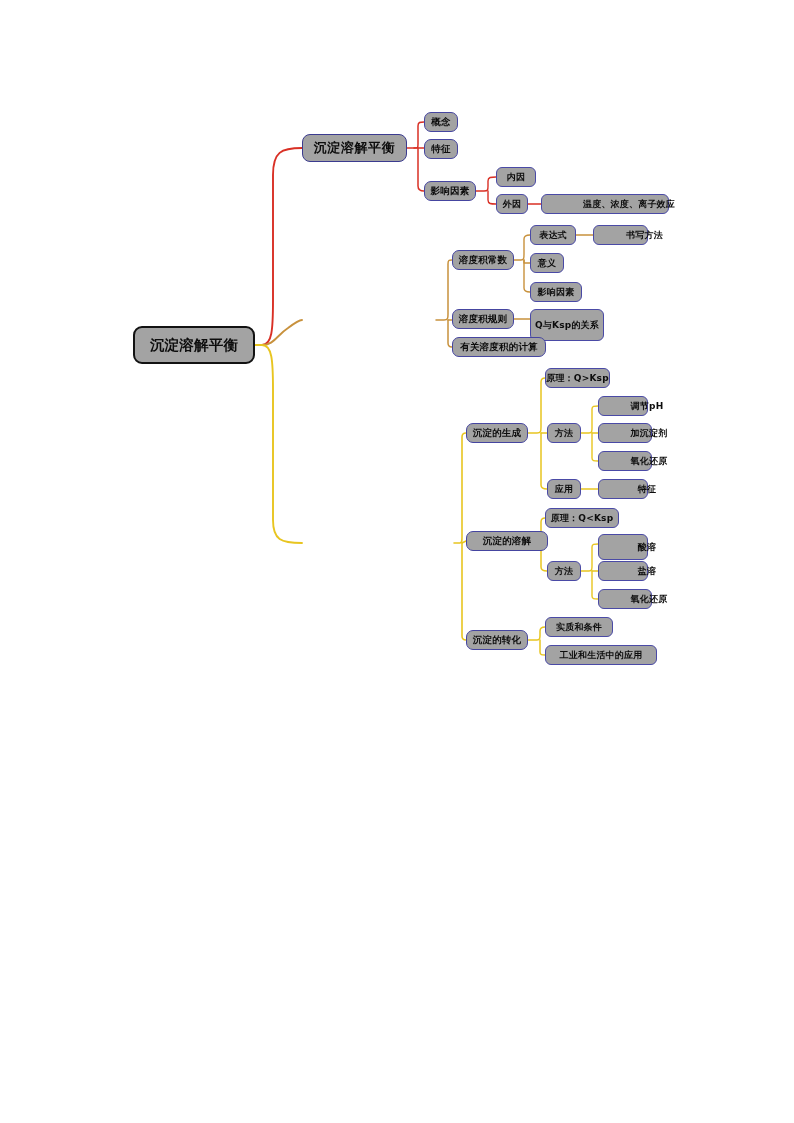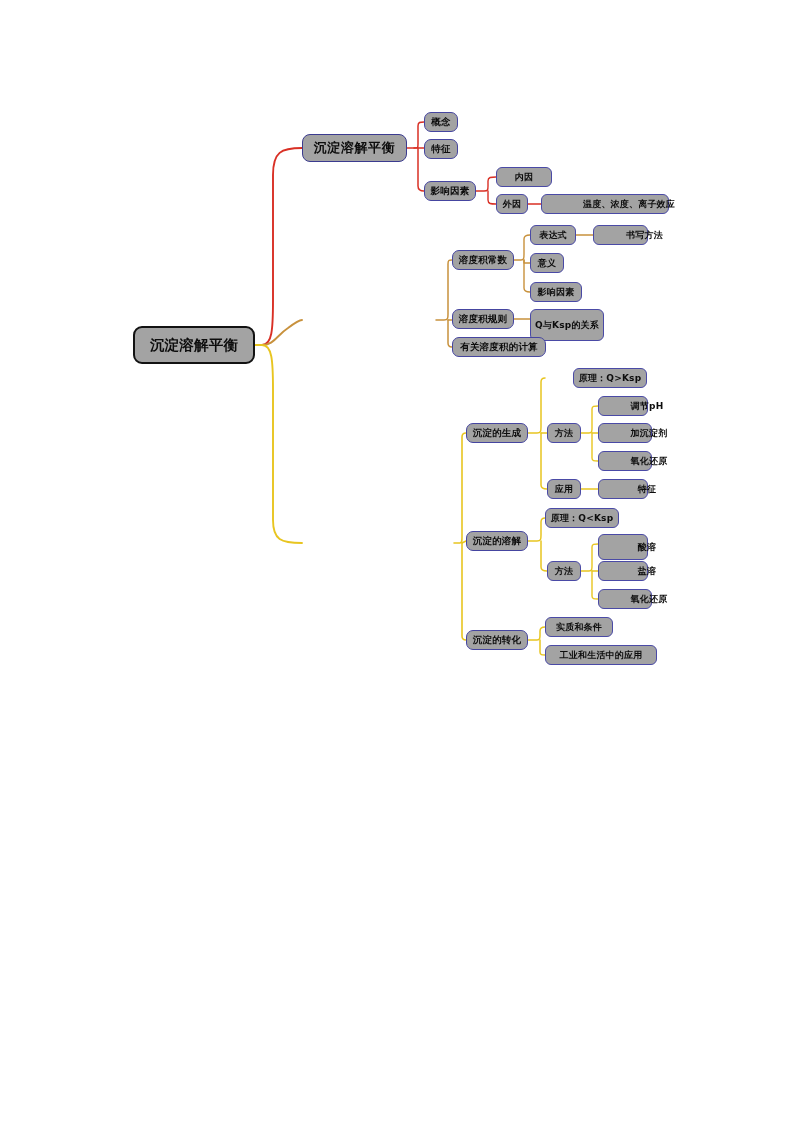--- a/index.html
+++ b/index.html
@@ -134,21 +134,21 @@
   </div>
   <div class="node lvl2" style="left:424px; top:112px; width:34px; height:20px;">
     <span>概念</span>
   </div>
   <div class="node lvl2" style="left:424px; top:139px; width:34px; height:20px;">
     <span>特征</span>
   </div>
   <div class="node lvl2" style="left:424px; top:181px; width:52px; height:20px;">
     <span>影响因素</span>
   </div>
-  <div class="node lvl3" style="left:496px; top:167px; width:56px; height:20px;font-family:Liberation Serif, serif;">
+  <div class="node lvl3" style="left:496px; top:167px; width:40px; height:20px;font-family:Liberation Serif, serif;">
     <span>内因</span>
   </div>
   <div class="node lvl3" style="left:496px; top:194px; width:32px; height:20px;">
     <span>外因</span>
   </div>
   <div class="node lvl4" style="left:541px; top:194px; width:128px; height:20px;">
     <span>温度、浓度、离子效应</span>
   </div>
 
   <div class="node lvl2" style="left:452px; top:250px; width:62px; height:20px;">
@@ -173,21 +173,21 @@
     <span>Q与Ksp的关系</span>
   </div>
   <div class="node lvl2" style="left:452px; top:337px; width:94px; height:20px;">
     <span>有关溶度积的计算</span>
   </div>
 
 
   <div class="node lvl2" style="left:466px; top:423px; width:62px; height:20px;">
     <span>沉淀的生成</span>
   </div>
-  <div class="node lvl3" style="left:545px; top:368px; width:74px; height:20px;margin-left:28px;">
+  <div class="node lvl3" style="left:545px; top:368px; width:65px; height:20px;">
     <span>原理：Q&gt;Ksp</span>
   </div>
   <div class="node lvl3" style="left:547px; top:423px; width:34px; height:20px;">
     <span>方法</span>
   </div>
   <div class="node lvl4" style="left:598px; top:396px; width:50px; height:20px;">
     <span>调节pH</span>
   </div>
   <div class="node lvl4" style="left:598px; top:423px; width:54px; height:20px;">
     <span>加沉淀剂</span>
@@ -195,21 +195,21 @@
   <div class="node lvl4" style="left:598px; top:451px; width:54px; height:20px;">
     <span>氧化还原</span>
   </div>
   <div class="node lvl3" style="left:547px; top:479px; width:34px; height:20px;">
     <span>应用</span>
   </div>
   <div class="node lvl4" style="left:598px; top:479px; width:34px; height:20px;">
     <span>特征</span>
   </div>
 
-  <div class="node lvl2" style="left:466px; top:531px; width:62px; height:20px;">
+  <div class="node lvl2" style="left:466px; top:531px; width:82px; height:20px;">
     <span>沉淀的溶解</span>
   </div>
   <div class="node lvl3" style="left:545px; top:508px; width:74px; height:20px;">
     <span>原理：Q&lt;Ksp</span>
   </div>
   <div class="node lvl3" style="left:547px; top:561px; width:34px; height:20px;">
     <span>方法</span>
   </div>
   <div class="node lvl4" style="left:598px; top:534px; width:34px; height:26px;">
     <span>酸溶</span>

